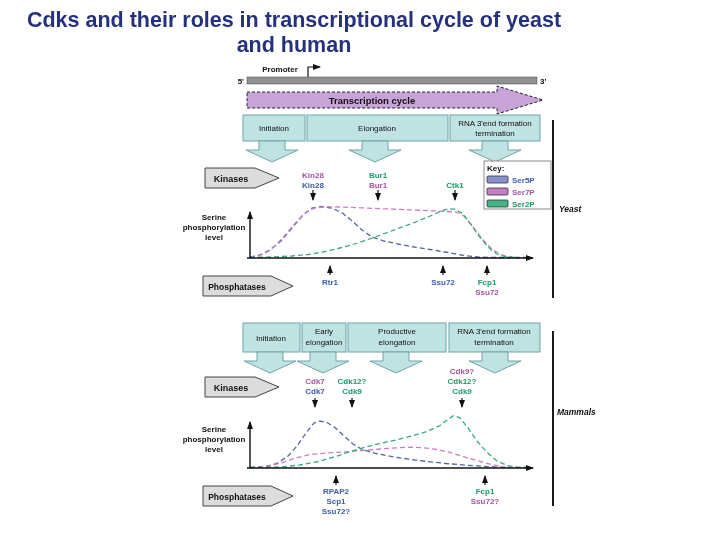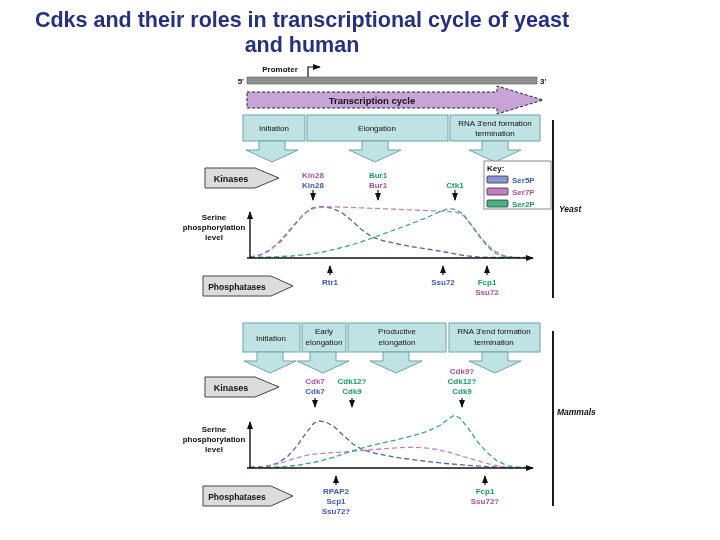--- a/index.html
+++ b/index.html
@@ -1,18 +1,18 @@
 <!DOCTYPE html>
 <html style="--title-text: #26317e; --teal-box: #bfe2e3; --teal-border: #6fa3aa; --purple-arrow: #c7a4d7; --gray-bar: #8f8f8f; --gray-label: #dcdcdc; --key-blue: #8a93cf; --key-purple: #c27fc2; --key-green: #44b384; --curve-blue: #53659f; --curve-purple: #c77fc0; --curve-green: #3aa877; --text-blue: #3d5ba8; --text-purple: #a3549f; --text-green: #1d9a66;"><head>
 <meta charset="utf-8">
 <style>
   html,body{margin:0;padding:0;background:#ffffff;}
   body{width:720px;height:540px;position:relative;overflow:hidden;
        font-family:"Liberation Sans",sans-serif;}
-  .title{position:absolute;top:8px;left:16px;width:572px;text-align:center;
+  .title{position:absolute;top:8px;left:8px;width:572px;text-align:center;
          font-weight:bold;font-size:21.5px;line-height:1.18;
          color:var(--title-text);}
   .title-inner{display:inline-block;max-width:672px;}
   svg{position:absolute;top:0;left:0;}
   svg text{font-family:"Liberation Sans",sans-serif;}
   .stage-box{fill:var(--teal-box);stroke:var(--teal-border);stroke-width:1;}
   .block-arrow{fill:var(--teal-box);stroke:var(--teal-border);stroke-width:1;}
   .pent{fill:var(--gray-label);stroke:#444;stroke-width:1;}
   .pent-label{font-size:9px;font-weight:bold;fill:#111;text-anchor:middle;}
   .stage-label{font-size:8px;fill:#111;text-anchor:middle;}

